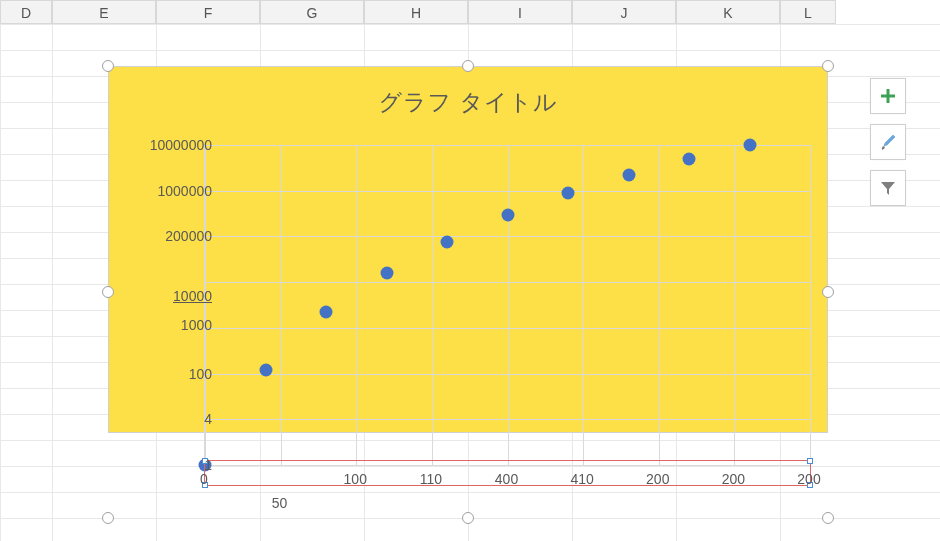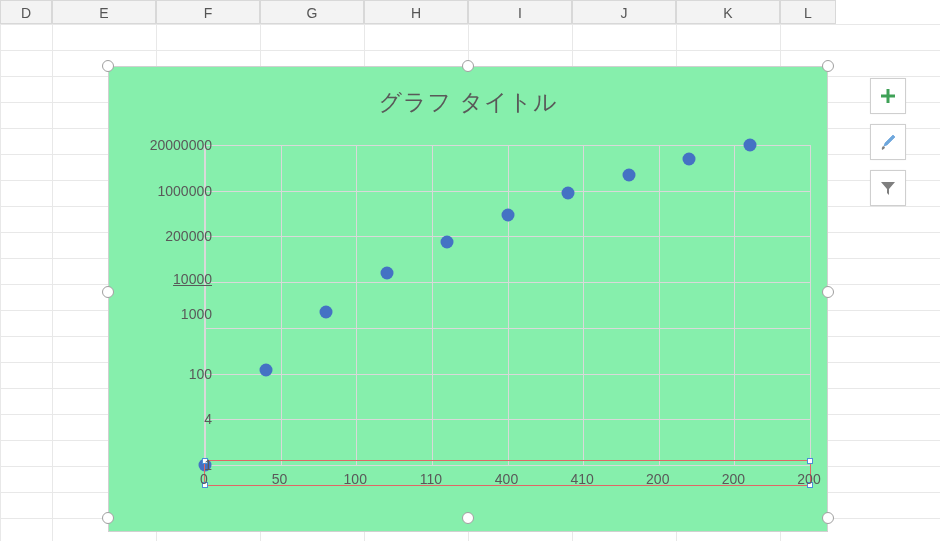--- a/index.html
+++ b/index.html
@@ -44,22 +44,22 @@
     width: 0;
     border-left: 1px solid #e8e8e8;
   }
 
   
   .chart-object {
     position: absolute;
     left: 108px;
     top: 66px;
     width: 720px;
-    height: 466px;
-    background: #86efac;
+    height: 367px;
+    background: #fde047;
     border: 1px solid #d0d0d0;
     box-sizing: border-box;
   }
 
   
   .handle {
     position: absolute;
     width: 12px;
     height: 12px;
     border: 1px solid #a0a0a0;
@@ -247,27 +247,27 @@
 
   <div class="axis-sel" style="left:95px; top:393px; width:607px; height:26px;">
     <div class="corner" style="left:-3px; top:-3px;"></div>
     <div class="corner" style="right:-3px; top:-3px;"></div>
     <div class="corner" style="left:-3px; bottom:-3px;"></div>
     <div class="corner" style="right:-3px; bottom:-3px;"></div>
   </div>
 <div class="yticklabel" style="top: 398px;">1</div>
     <div class="yticklabel" style="top: 352.286px;">4</div>
     <div class="yticklabel" style="top: 306.571px;">100</div>
-    <div class="yticklabel" style="top: 247px;">1000</div>
-    <div class="yticklabel" style="top: 212px; text-decoration: underline;">10000</div>
+    <div class="yticklabel" style="top: 258px;">1000</div>
+    <div class="yticklabel" style="top: 229px; text-decoration: underline;">10000</div>
     <div class="yticklabel" style="top: 169.429px;">200000</div>
     <div class="yticklabel" style="top: 123.714px;">1000000</div>
-    <div class="yticklabel" style="top: 78px;">20000000</div>
+    <div class="yticklabel" style="top: 78px;">10000000</div>
     <div class="xticklabel" style="left: 95px;">0</div>
-    <div class="xticklabel" style="left: 170.625px;">50</div>
+    <div class="xticklabel" style="left: 170.625px; margin-top: 24px;">50</div>
     <div class="xticklabel" style="left: 246.25px;">100</div>
     <div class="xticklabel" style="left: 321.875px;">110</div>
     <div class="xticklabel" style="left: 397.5px;">400</div>
     <div class="xticklabel" style="left: 473.125px;">410</div>
     <div class="xticklabel" style="left: 548.75px;">200</div>
     <div class="xticklabel" style="left: 624.375px;">200</div>
     <div class="xticklabel" style="left: 700px;">200</div>
   </div>
 
 <div id="handles">

